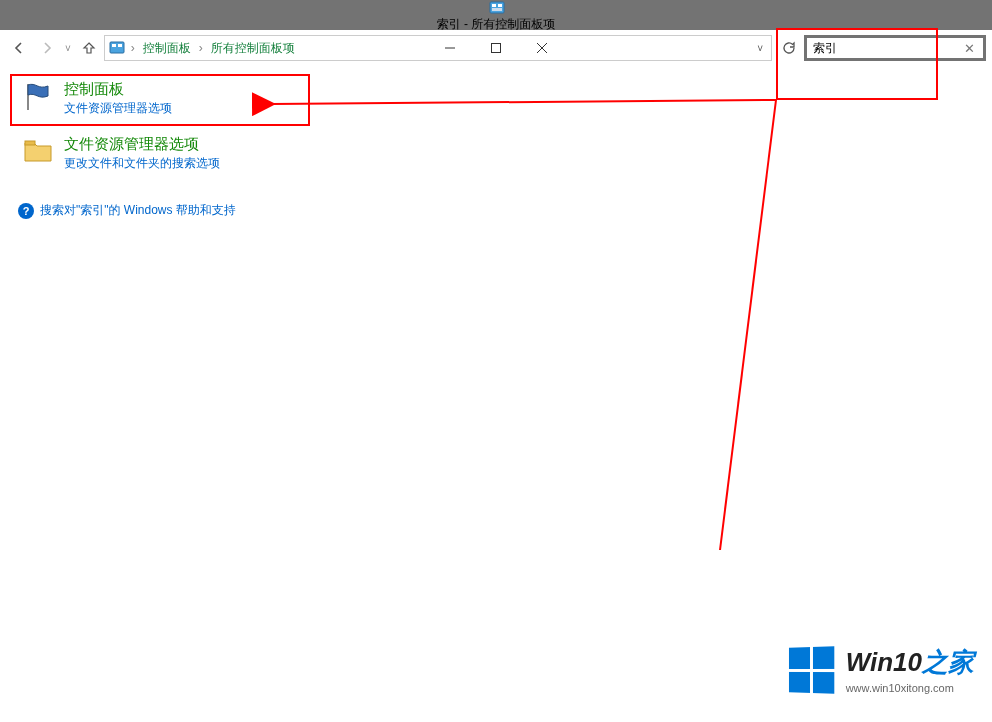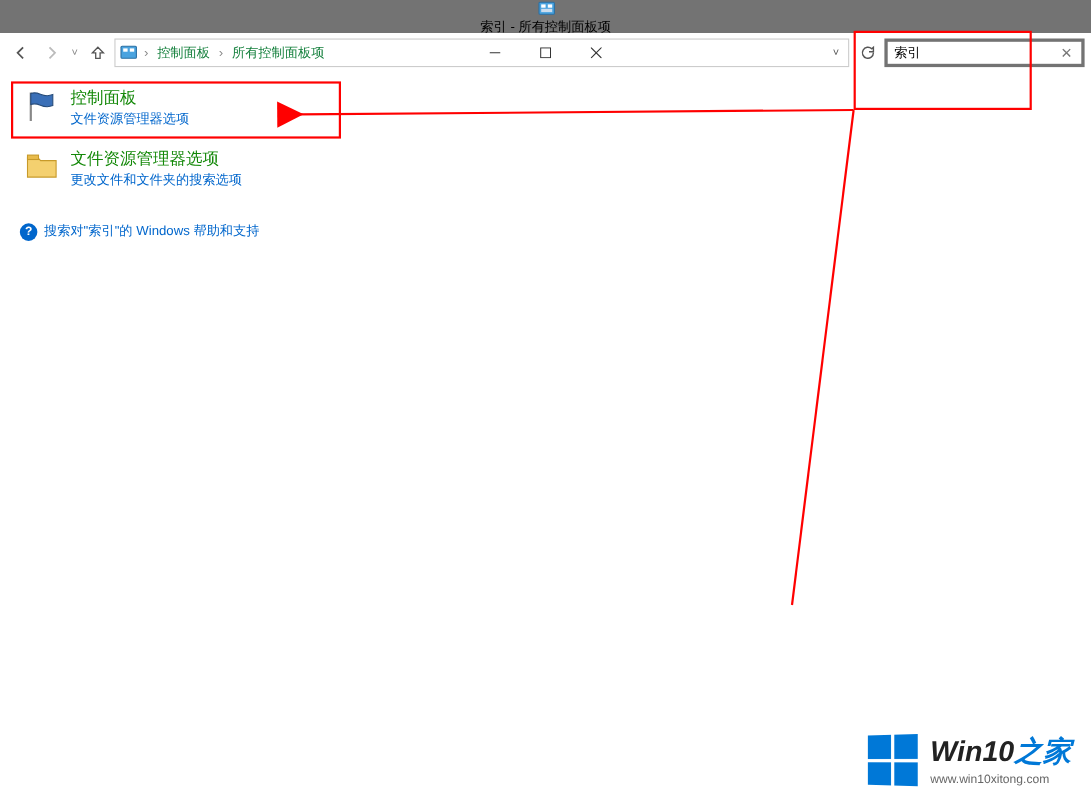--- a/index.html
+++ b/index.html
@@ -140,21 +140,21 @@
     position: absolute;
     top: 0; left: 0;
     width: 992px; height: 722px;
     pointer-events: none;
   }
 
   
   .watermark {
     position: absolute;
     right: 18px;
-    bottom: 7px;
+    bottom: 28px;
     display: flex;
     align-items: center;
     gap: 12px;
   }
   .winlogo {
     width: 46px; height: 46px;
     display: grid;
     grid-template-columns: 1fr 1fr;
     grid-template-rows: 1fr 1fr;
     gap: 3px;

